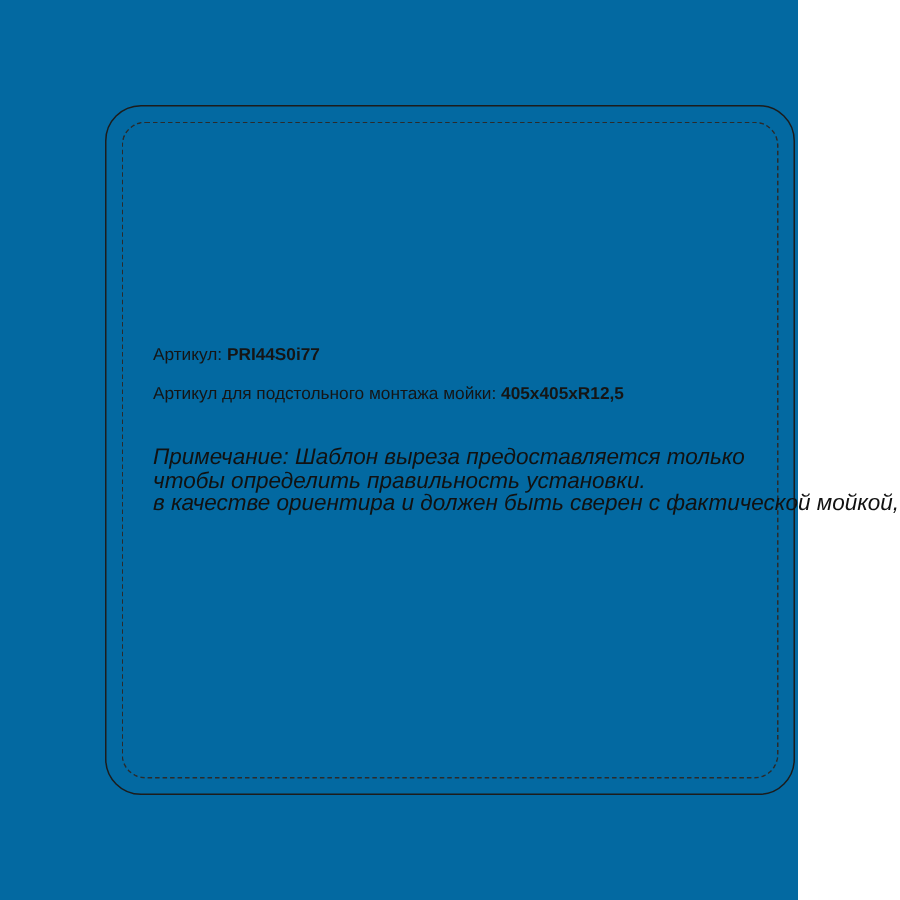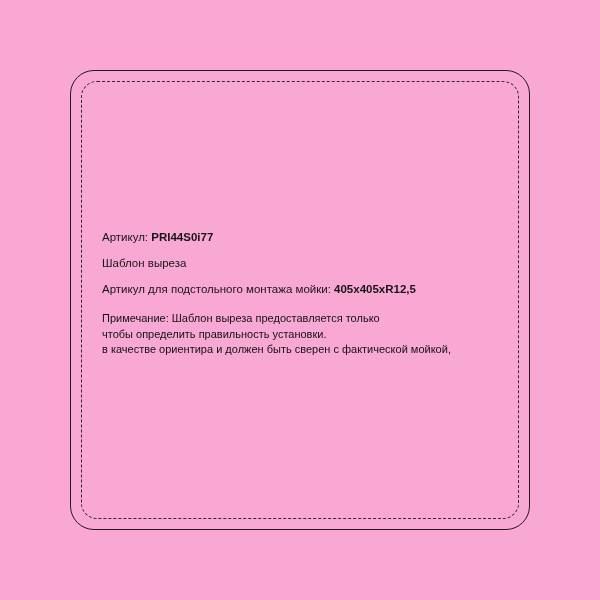--- a/index.html
+++ b/index.html
@@ -12,23 +12,23 @@
     height: 600px;
     font-family: "Liberation Sans", sans-serif;
     position: relative;
     overflow: hidden;
   }
 
   #page {
     position: absolute;
     left: 0;
     top: 0;
-    width: 600px;
+    width: 532px;
     height: 600px;
-    background: #f9a8d4;
+    background: #0369a1;
   }
 
   
   .outer-outline {
     position: absolute;
     left: 70px;
     top: 70px;
     width: 460px;
     height: 460px;
     box-sizing: border-box;
@@ -65,24 +65,25 @@
     margin: 0 0 11px 0;
     white-space: nowrap;
   }
   .line:last-child { margin-bottom: 0; }
 
   .line strong {
     font-weight: bold;
   }
 
   .note {
-    margin-top: 14px;
-    font-size: 11px;
+    margin-top: 26px;
+    font-size: 15px;
     line-height: 15.5px;
     white-space: normal;
+    font-style: italic;
   }
   .note .nl {
     display: block;
     white-space: nowrap;
   }
 </style>
 </head>
 <body>
 
 <div id="page">
@@ -90,23 +91,20 @@
   <div class="outer-outline"></div>
   <div class="inner-dashed"></div>
 
   <div class="text-block">
 
     <p class="line">
       <span>Артикул:</span>
       <strong>PRI44S0i77</strong>
     </p>
 
-    <p class="line">
-      <span>Шаблон выреза</span>
-    </p>
 
 
     <p class="line">
       <span>Артикул для подстольного монтажа мойки:</span>
       <strong>405х405хR12,5</strong>
     </p>
 
     <p class="note">
       <span class="nl">Примечание: Шаблон выреза предоставляется только</span>
       <span class="nl">чтобы определить правильность установки.</span>

